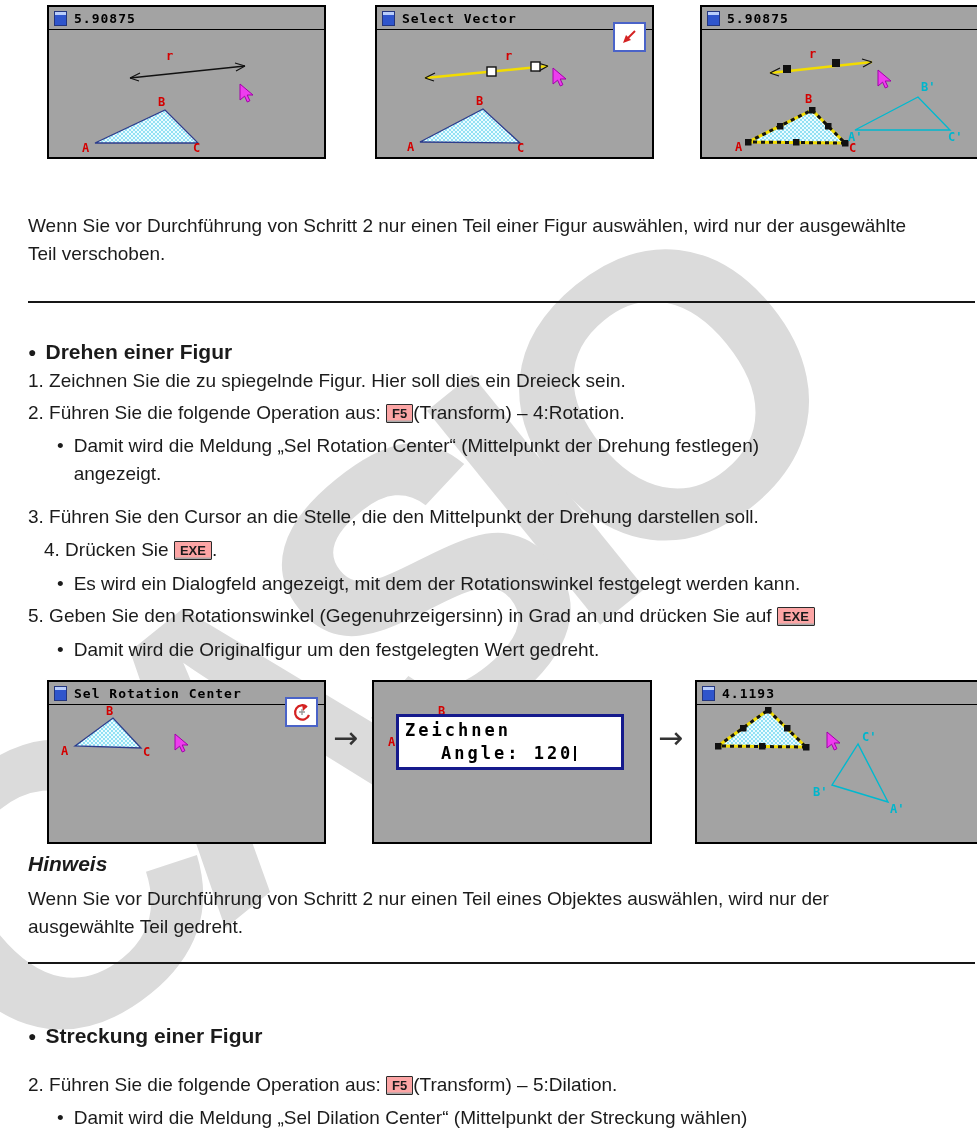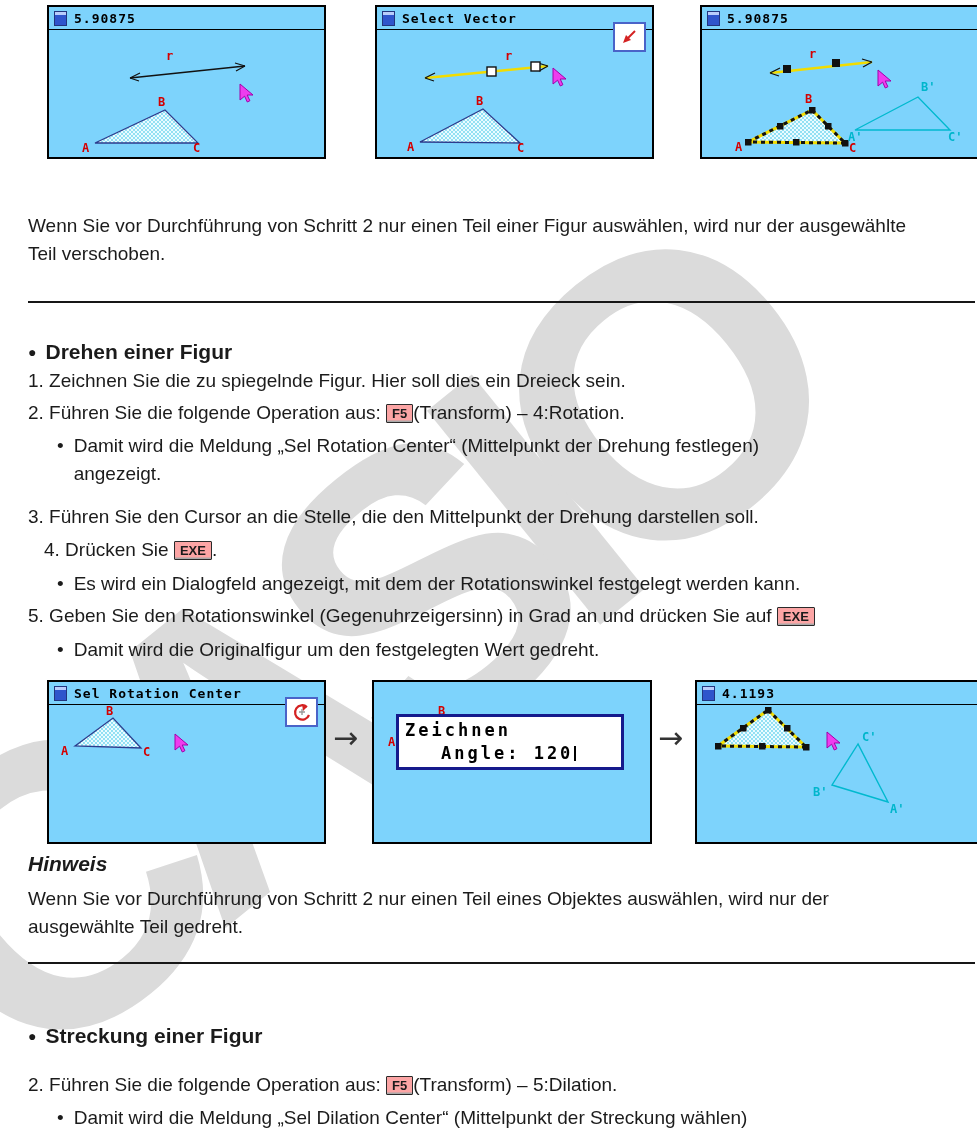--- a/index.html
+++ b/index.html
@@ -19,21 +19,21 @@
   .sec-bullet { font-size:14px; margin-right:9px; vertical-align:2px; }
   .hinweis-h { font-size:21px; font-weight:bold; font-style:italic; }
   .rule { position:absolute; left:28px; width:947px; border-top:2px solid #161616; z-index:2; }
 
   .keycap { display:inline-block; border:1.6px solid #2a2a2a; border-radius:1px;
             padding:0 5px; font-size:13px; font-weight:bold; line-height:17px;
             vertical-align:1px; background:#fca5a5; box-shadow: inset 0 -1.5px 0 #aaa;
             font-family:"Liberation Sans", sans-serif; }
 
   
-  .calc-screen { position:absolute; background:#7dd3fc; border:2px solid #000; z-index:2; }
+  .calc-screen { position:absolute; background:#a3a3a3; border:2px solid #000; z-index:2; }
   .calc-header { height:22px; display:flex; align-items:center;
                  border-bottom:1.5px solid #000; position:relative; }
   .doc-icon { width:11px; height:13px; margin:0 7px 0 5px; border:1px solid #23357e;
               background:linear-gradient(180deg,#b9cdfb 0 3px,#2f55cc 3px); flex:0 0 auto; }
   .calc-title { font-family:"DejaVu Sans Mono", monospace; font-weight:bold;
                 font-size:13px; letter-spacing:1px; color:#000; white-space:pre; }
   .deg-badge { position:absolute; left:calc(50% - 40px); top:2.5px;
                font-family:"DejaVu Sans Mono", monospace; font-weight:bold; font-size:11px;
                border:1.5px solid #222; border-radius:3px; padding:0 4px; background:#fff; }
   .scr-svg { position:absolute; left:0; top:22px; }

